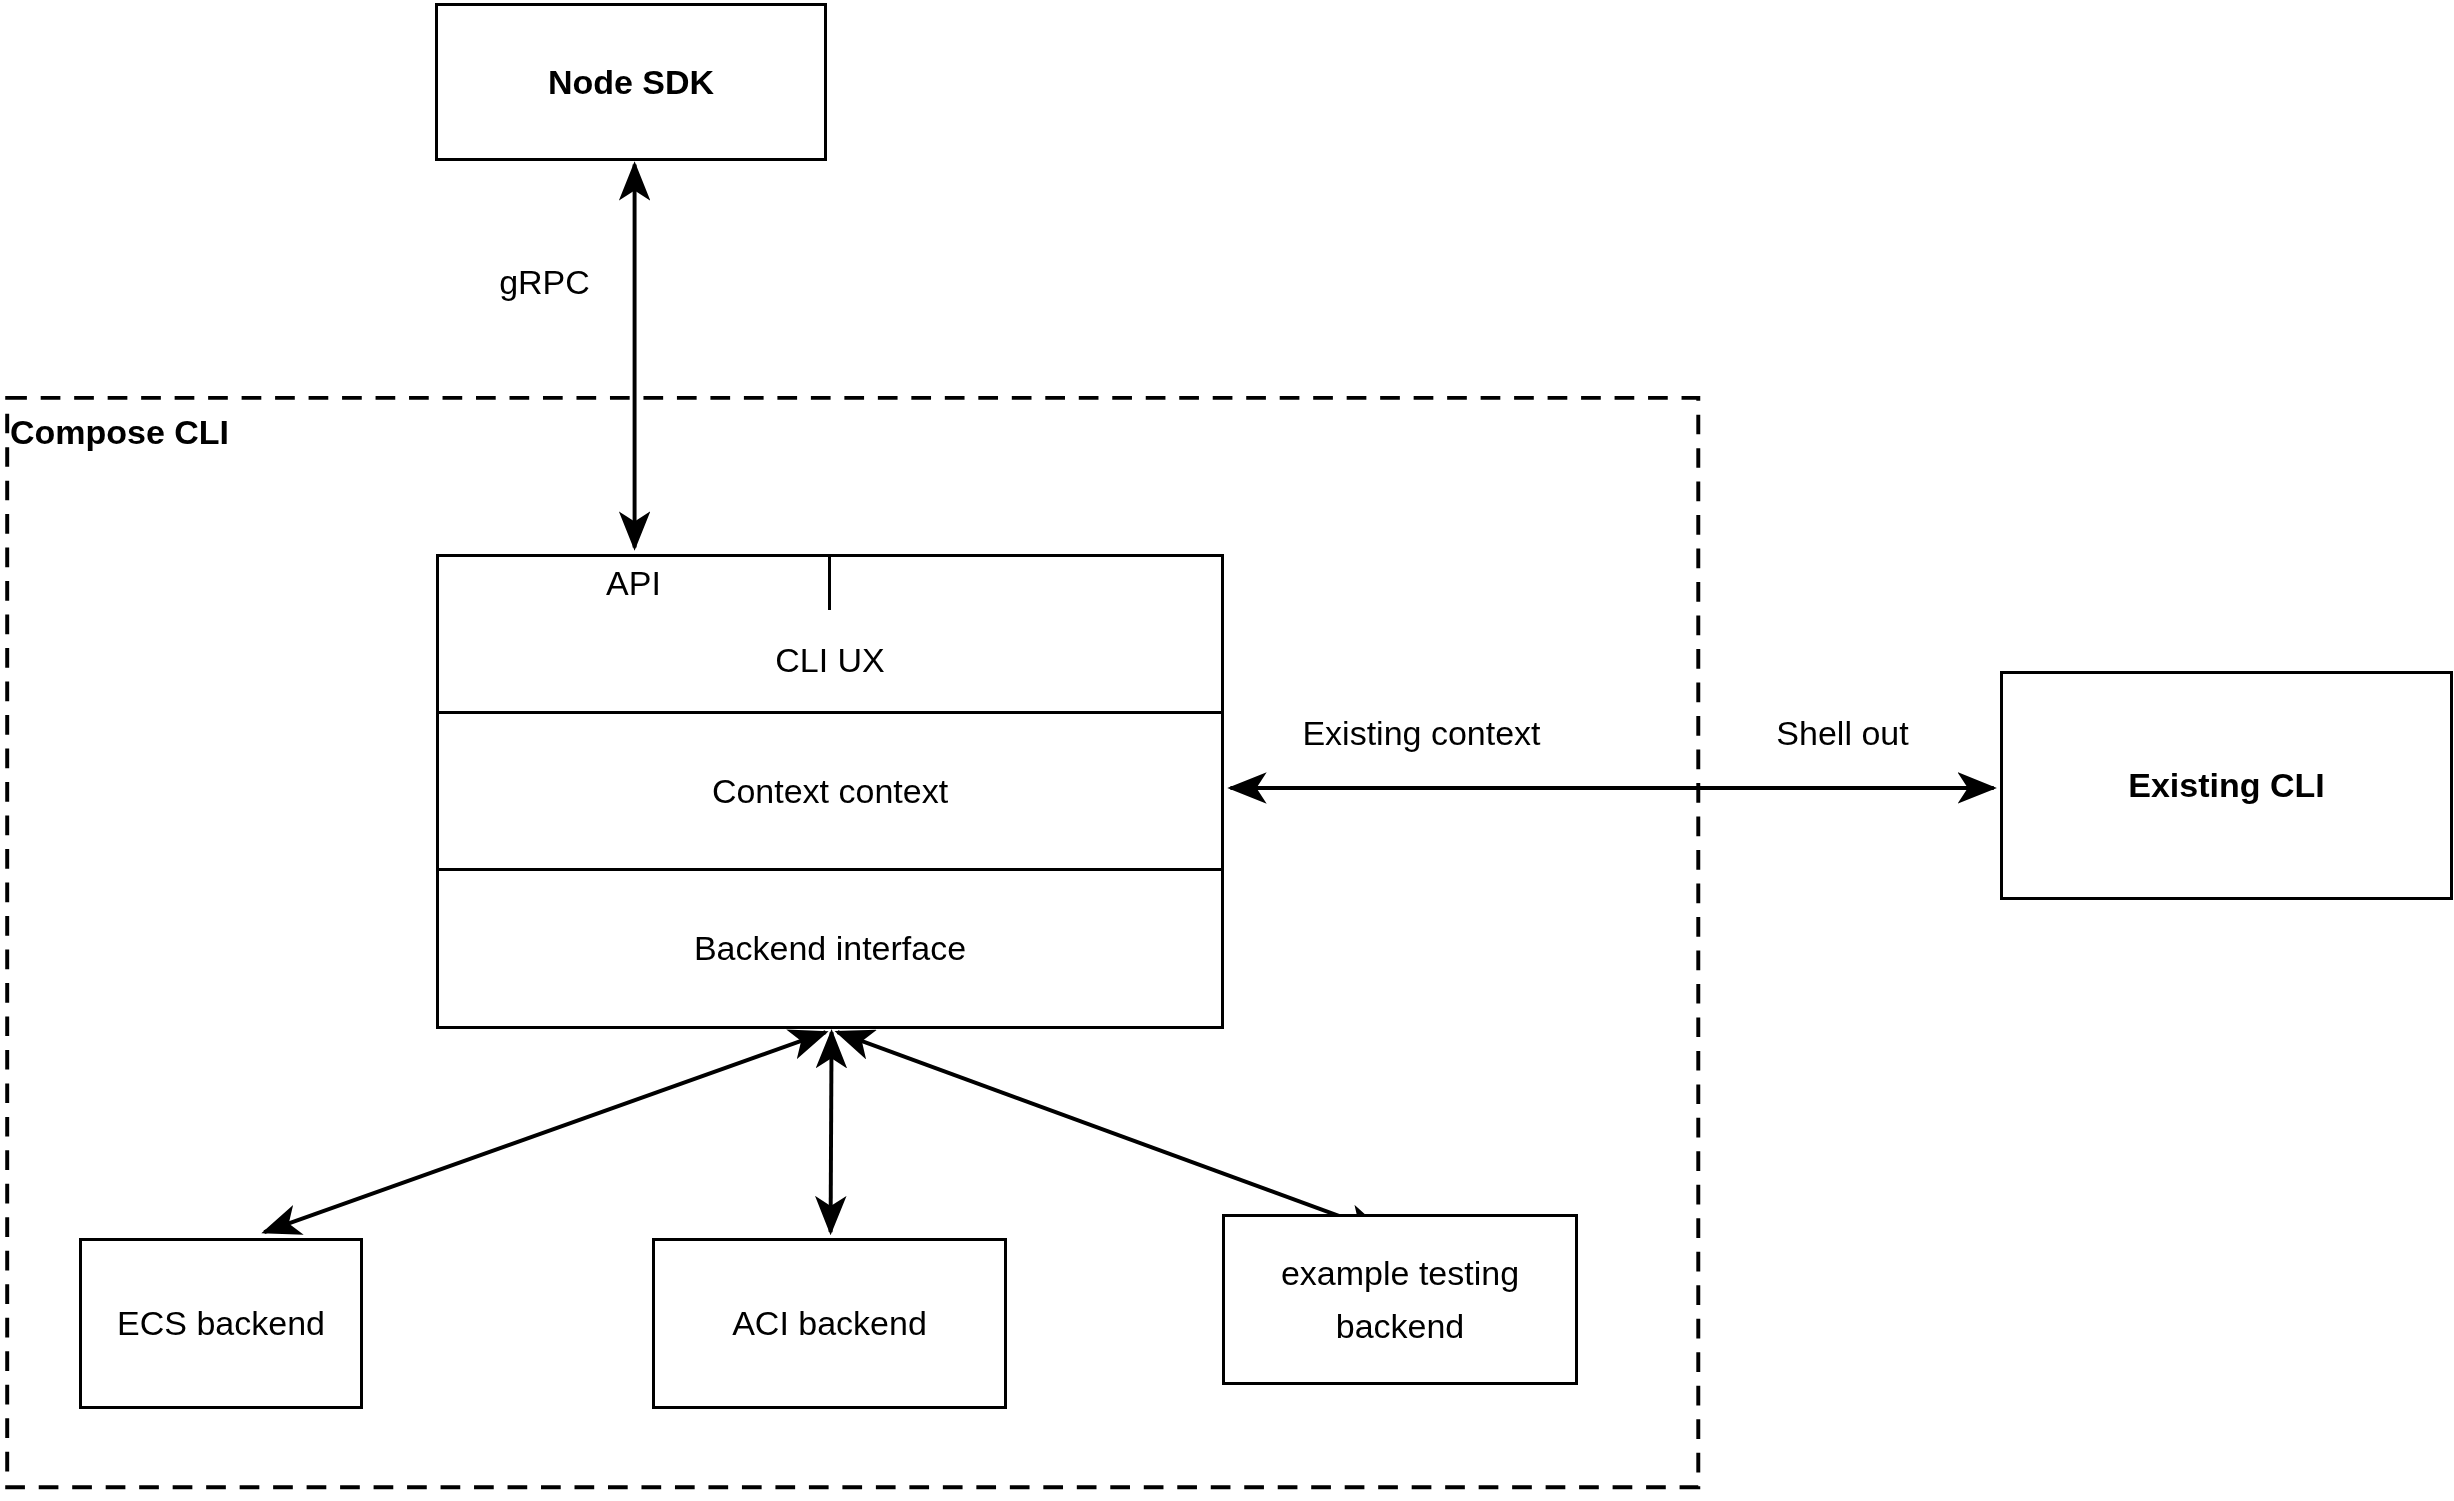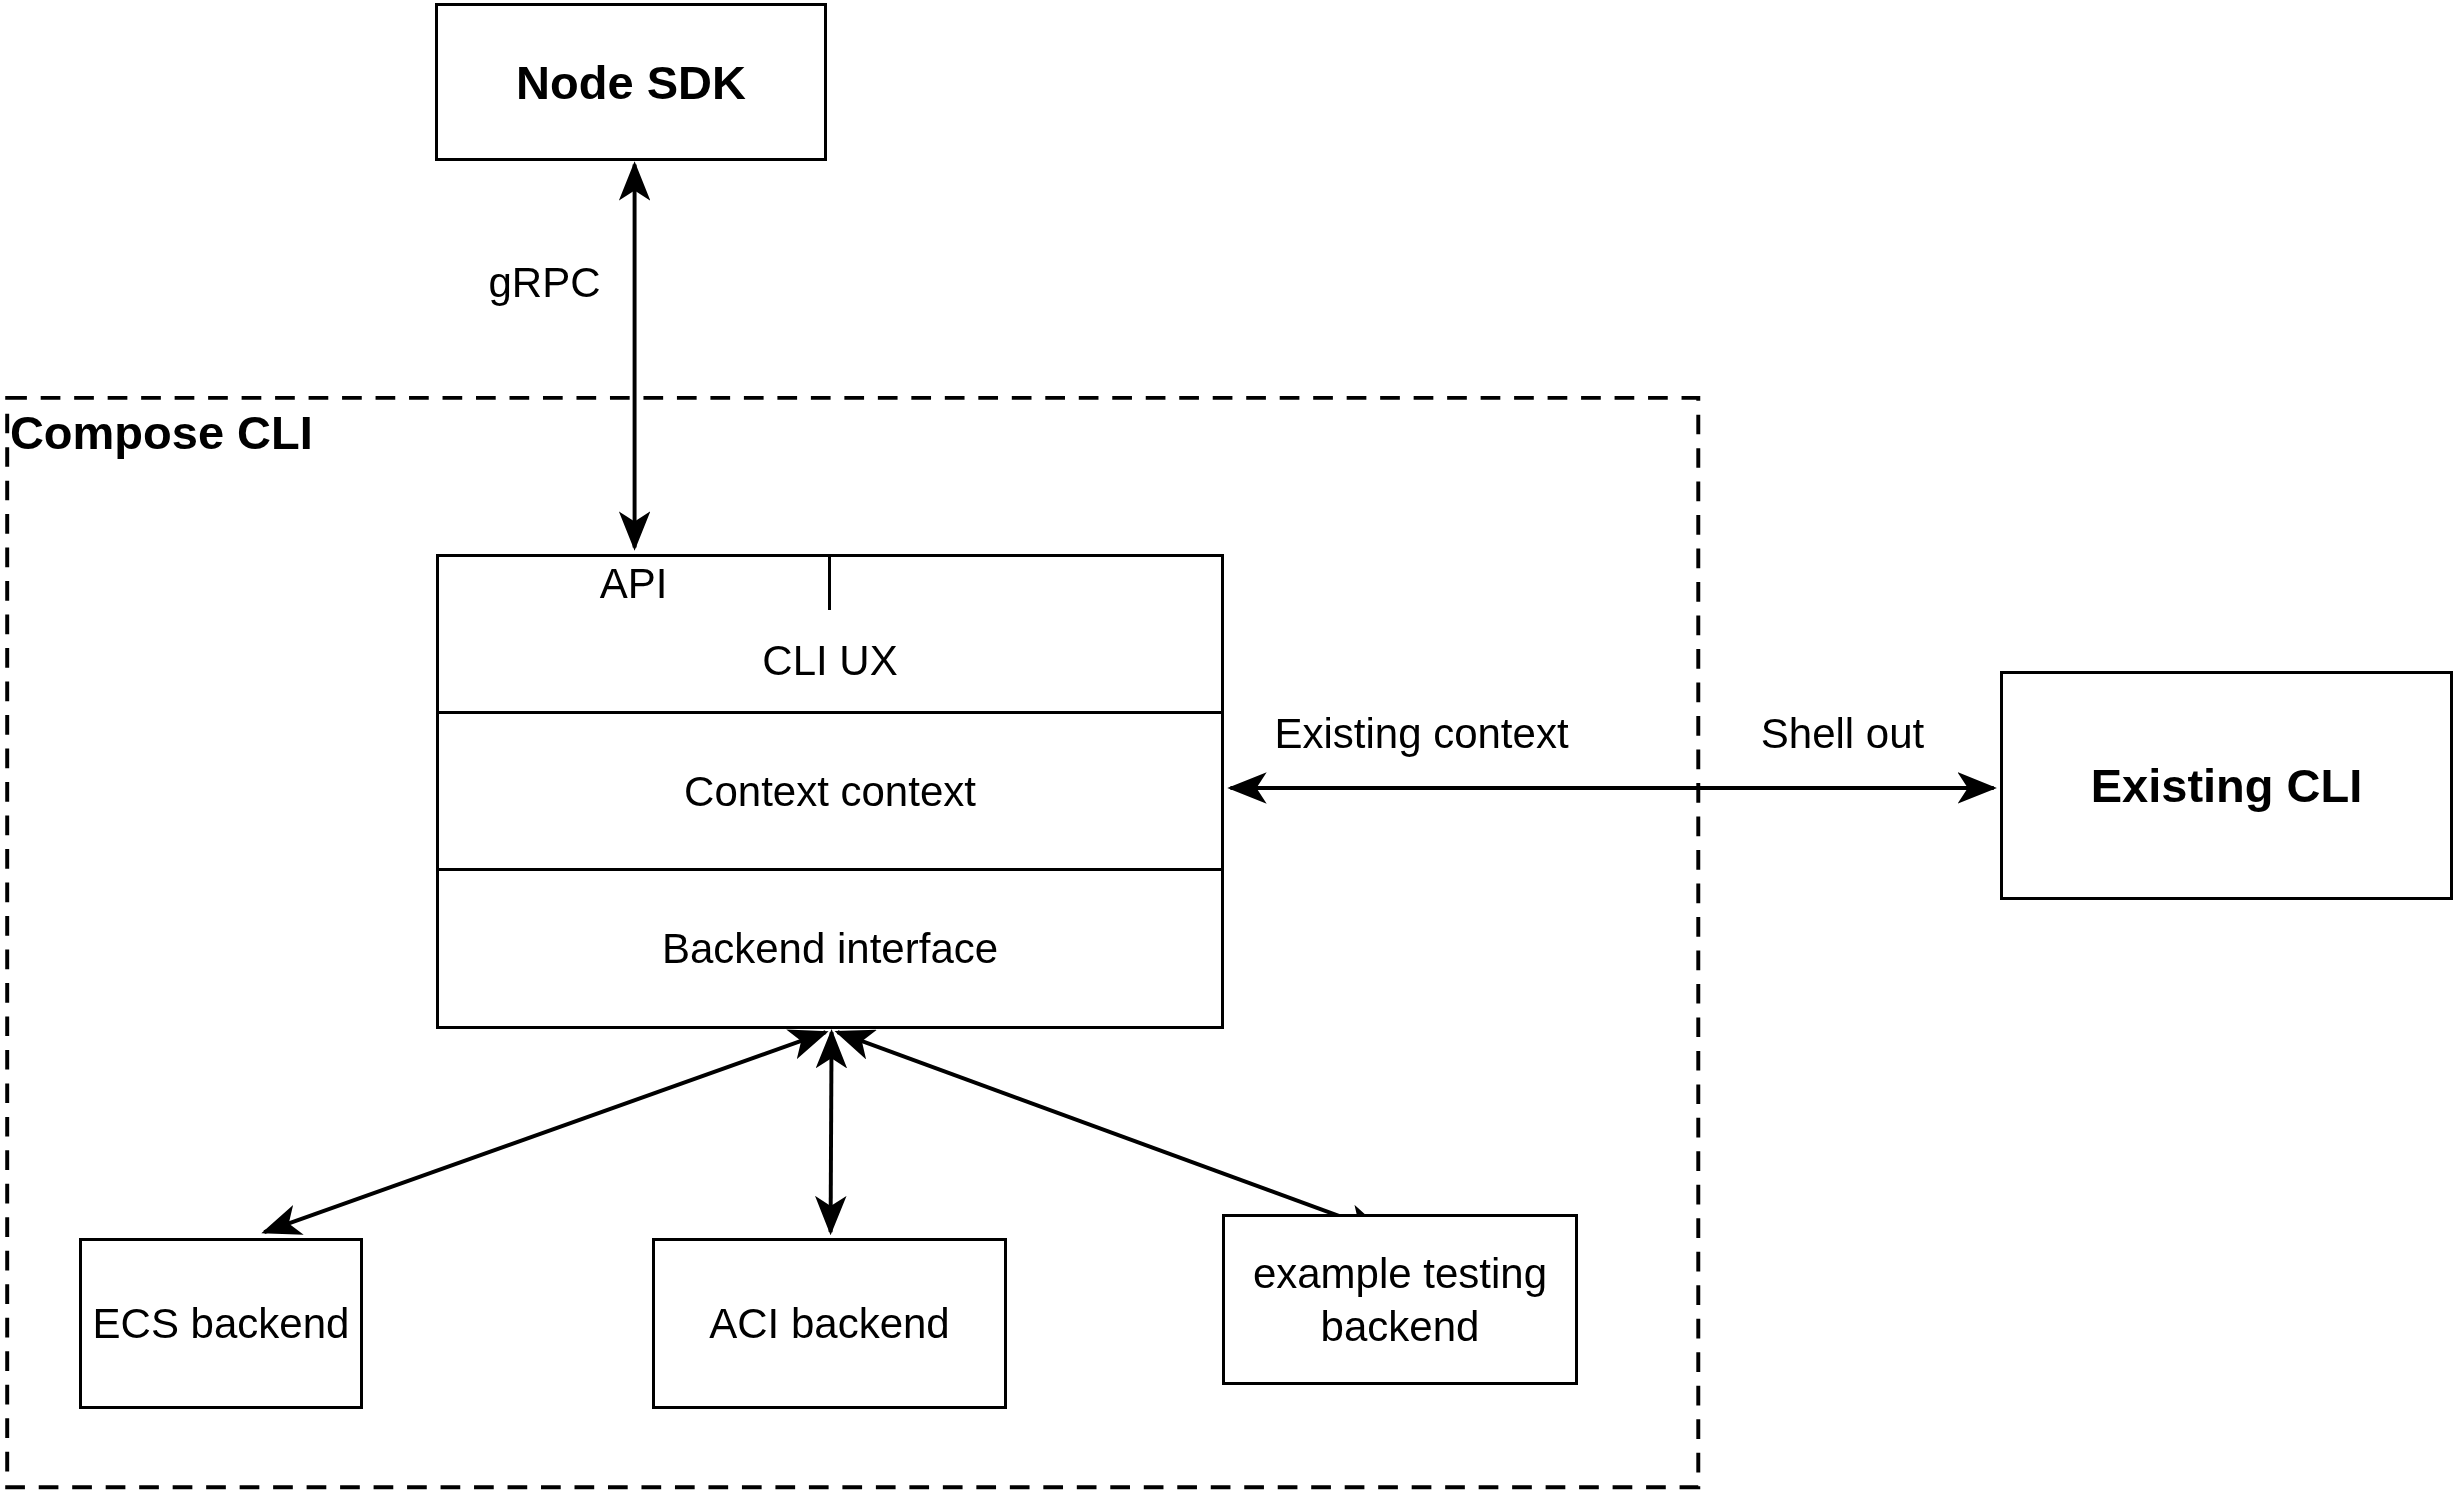--- a/index.html
+++ b/index.html
@@ -26,22 +26,22 @@
   .node {
     position: absolute;
     box-sizing: border-box;
     border: 3.9px solid var(--line, #000000);
     background: #ffffff;
     display: flex;
     align-items: center;
     justify-content: center;
     text-align: center;
   }
-  .label-regular { font-size: 42px; line-height: 53px; font-weight: normal; }
-  .label-bold { font-size: 47px; line-height: 57px; font-weight: bold; }
+  .label-regular { font-size: 34px; line-height: 53px; font-weight: normal; }
+  .label-bold { font-size: 34px; line-height: 57px; font-weight: bold; }
   .stack-table {
     position: absolute;
     left: 436px; top: 554px;
     width: 788px; height: 475px;
     box-sizing: border-box;
     border: 3.9px solid var(--line, #000000);
     background: #ffffff;
     display: flex;
     flex-direction: column;
   }

